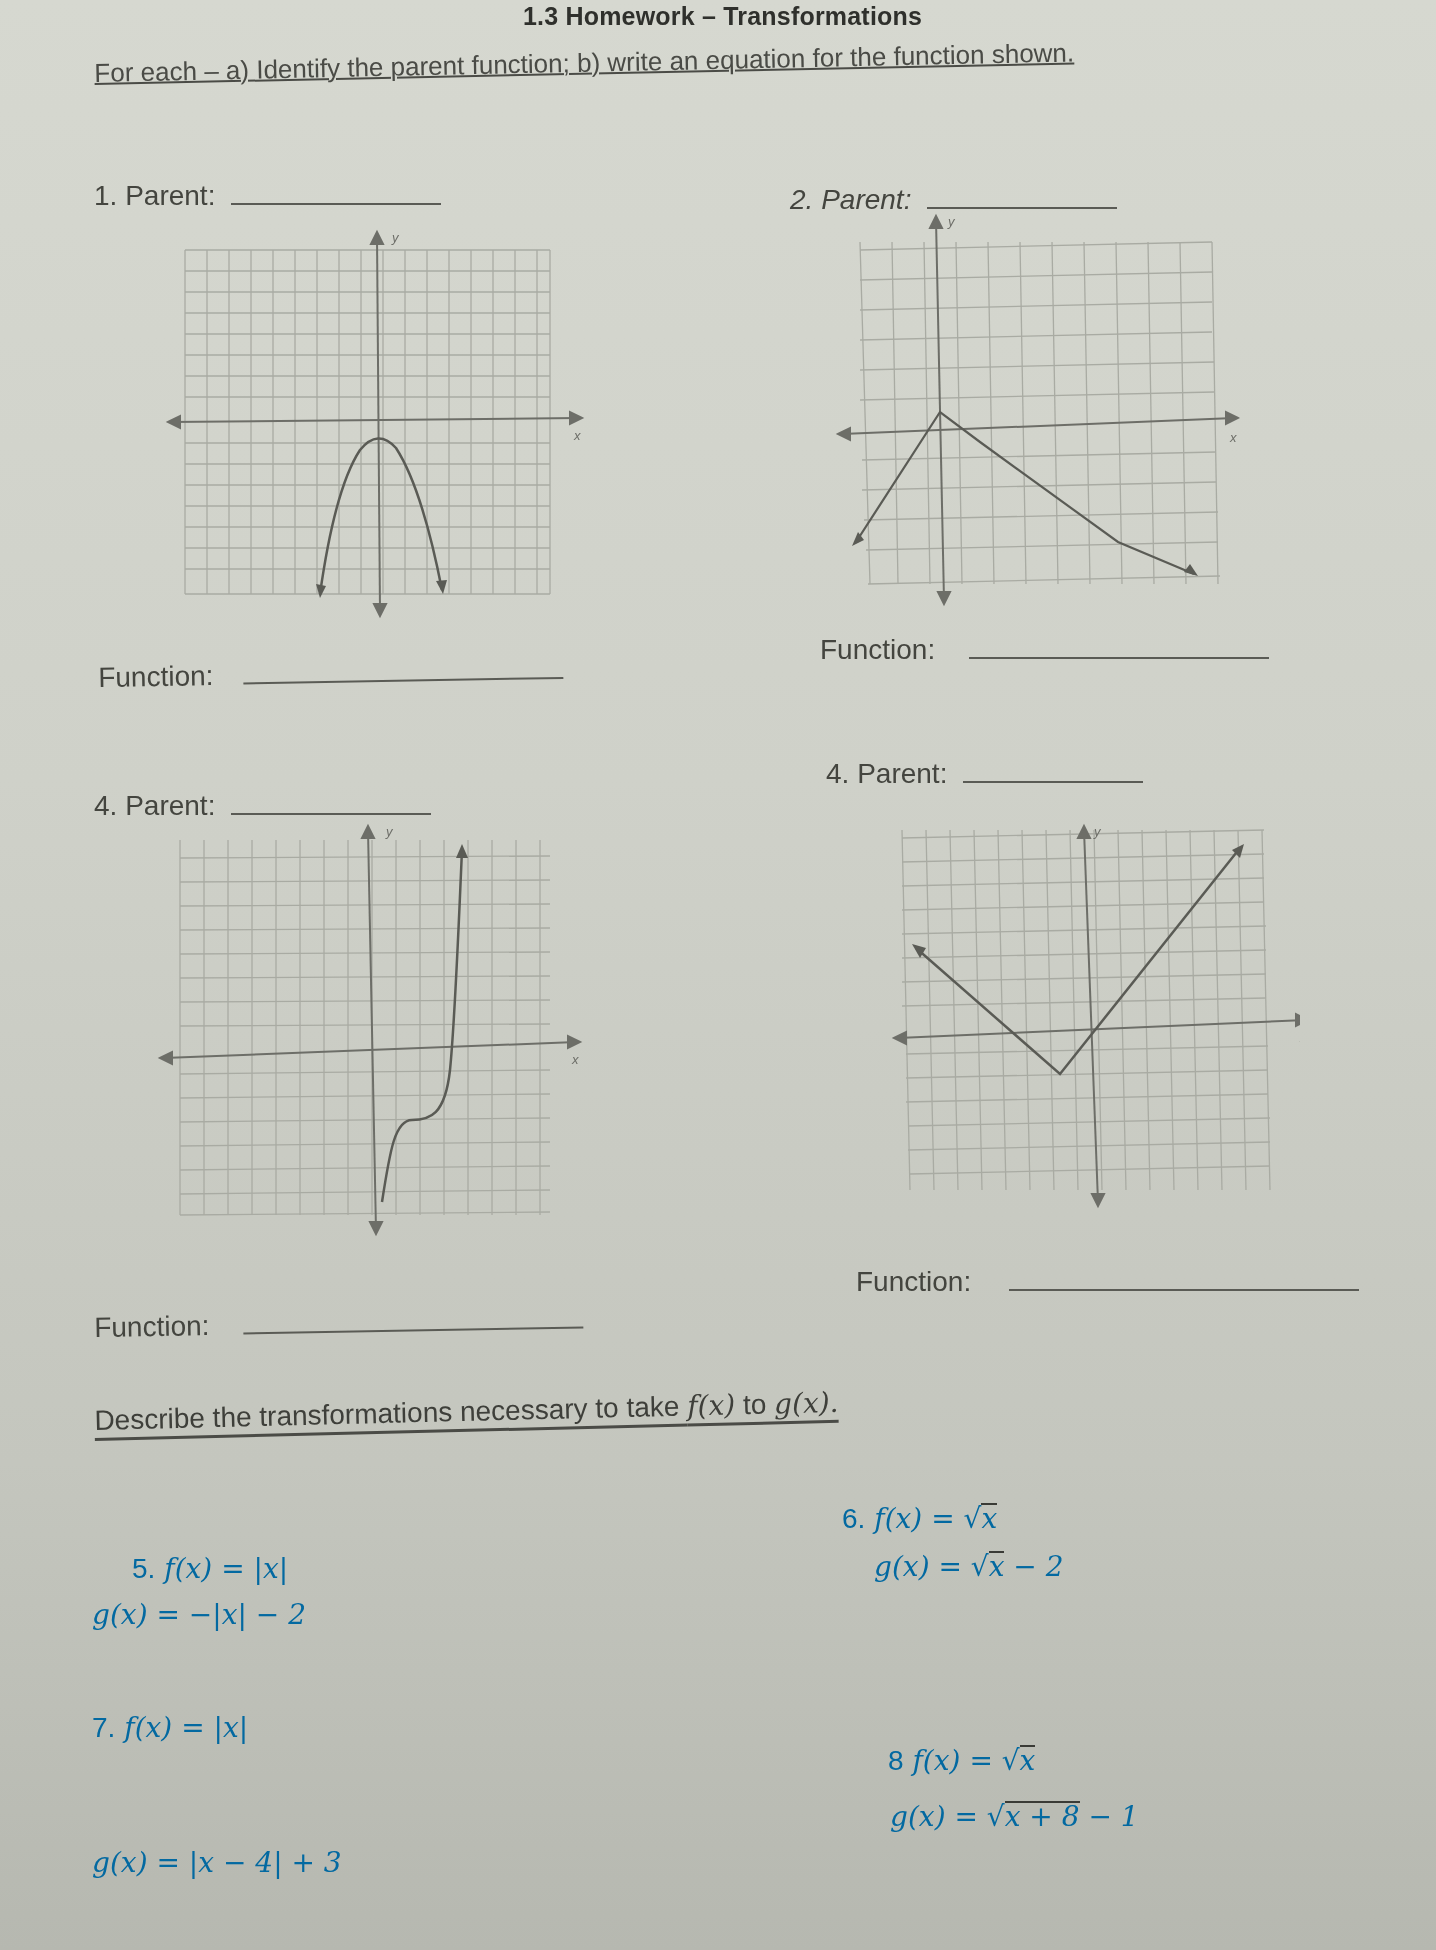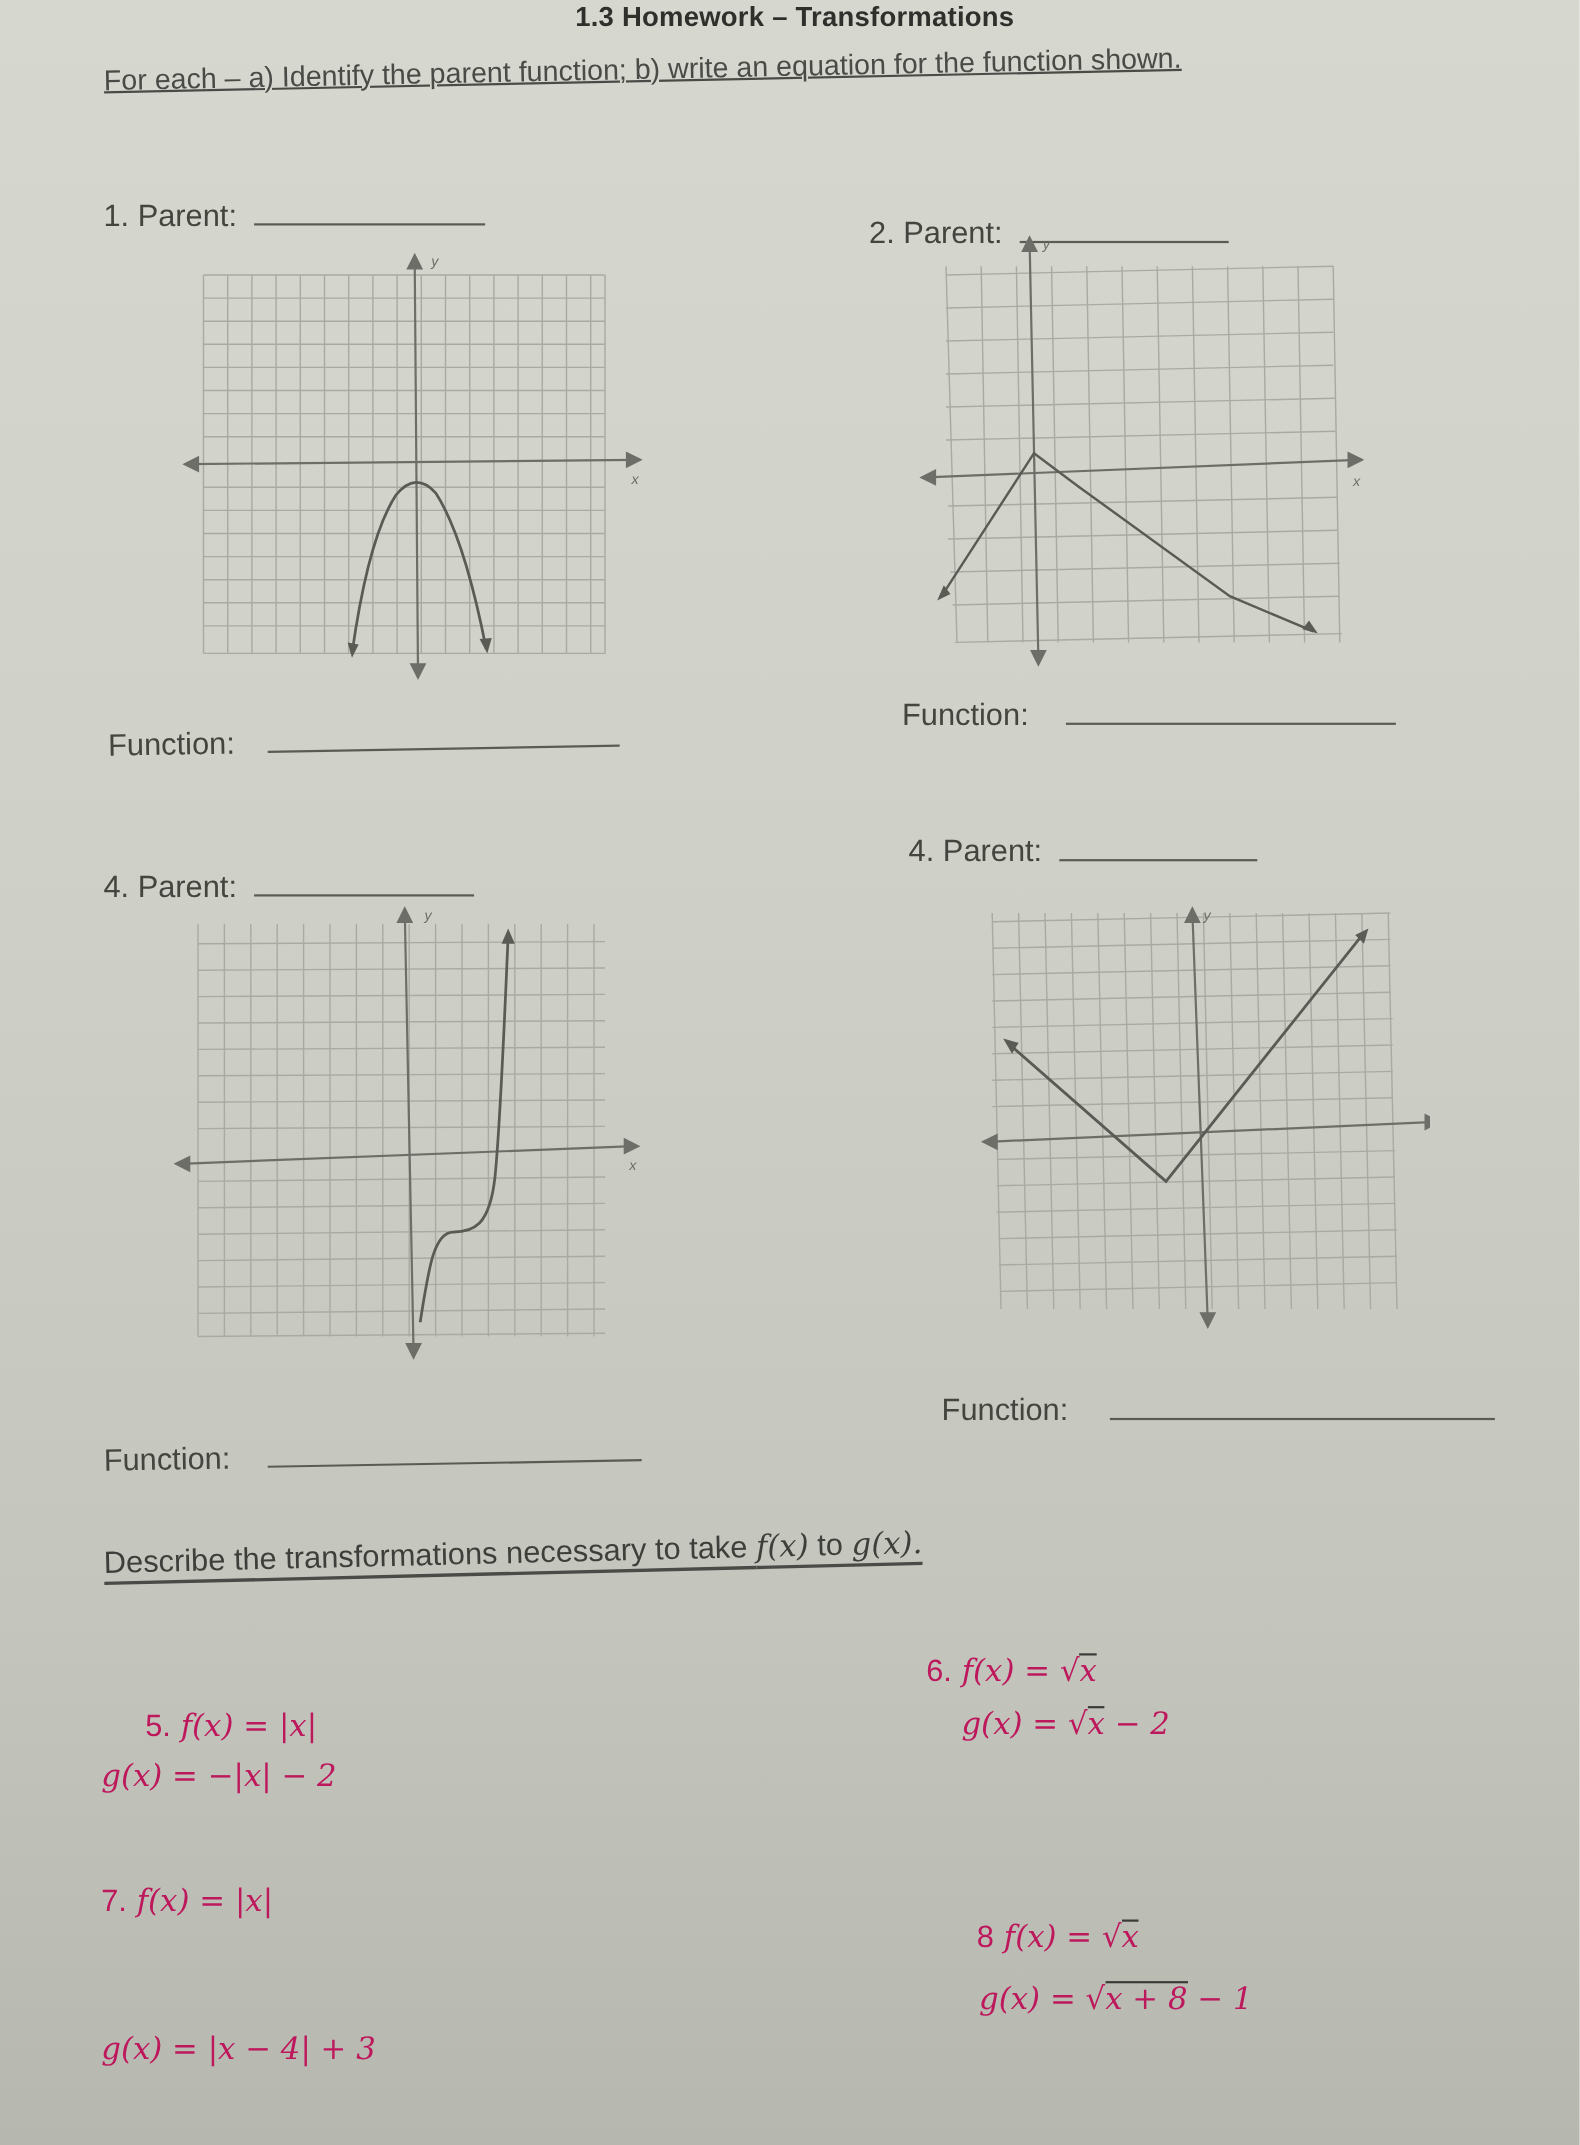--- a/index.html
+++ b/index.html
@@ -29,21 +29,21 @@
     .graph { position: absolute; }
     .graph svg { display: block; }
     .heading2 {
       left: 94px; top: 1404px; font-size: 28px; color: #3e3f3a;
       transform: rotate(-1.4deg); transform-origin: left top;
     }
     .heading2 .u { border-bottom: 3px solid #4a4b46; padding-bottom: 2px; }
     .heading2 i { font-family: "DejaVu Serif", serif; font-style: italic; }
     .math {
       font-family: "DejaVu Serif", "Liberation Serif", serif; font-style: italic;
-      font-size: 28px; color: #be185d; white-space: nowrap;
+      font-size: 28px; color: #0369a1; white-space: nowrap;
     }
     .math .num { font-style: normal; font-family: "Liberation Sans", sans-serif; }
     .sqrt { display: inline-block; border-top: 2px solid #3a3b36; padding-top: 0; line-height: 28px; }
   </style>
 </head>
 <body>
 
 <div class="abs title">1.3 Homework – Transformations</div>
 
 <div class="abs instructions"><span>For each – a) Identify the parent function; b) write an equation for the function shown.</span></div>
@@ -107,21 +107,21 @@
     <polygon points="283,366 276,353 287,352" fill="#5a5b55"></polygon>
     <text x="232" y="14" font-size="13" fill="#6d6e68" font-style="italic">y</text>
     <text x="414" y="212" font-size="13" fill="#6d6e68" font-style="italic">x</text>
   </svg>
 </div>
 <div class="abs label" style="left:98px; top:662px; transform:rotate(-1deg); transform-origin:left top;">
   <span>Function:</span>
   <span class="blank" style="width:320px; margin-left:22px;"></span>
 </div>
 
-<div class="abs label" style="left:790px; top:196px;">
+<div class="abs label" style="left:790px; top:184px;font-style:italic;">
   <span>2.</span>
   <span>Parent:</span>
   <span class="blank" style="width:190px;"></span>
 </div>
 <div class="graph" style="left:830px; top:212px;">
   <svg width="410" height="400" viewBox="0 0 410 400">
     <g stroke="#a9aba3" stroke-width="1.3">
       <line x1="30" y1="30" x2="40" y2="372"></line>
         <line x1="62" y1="30" x2="68" y2="372"></line>
         <line x1="94" y1="30" x2="100" y2="372"></line>

